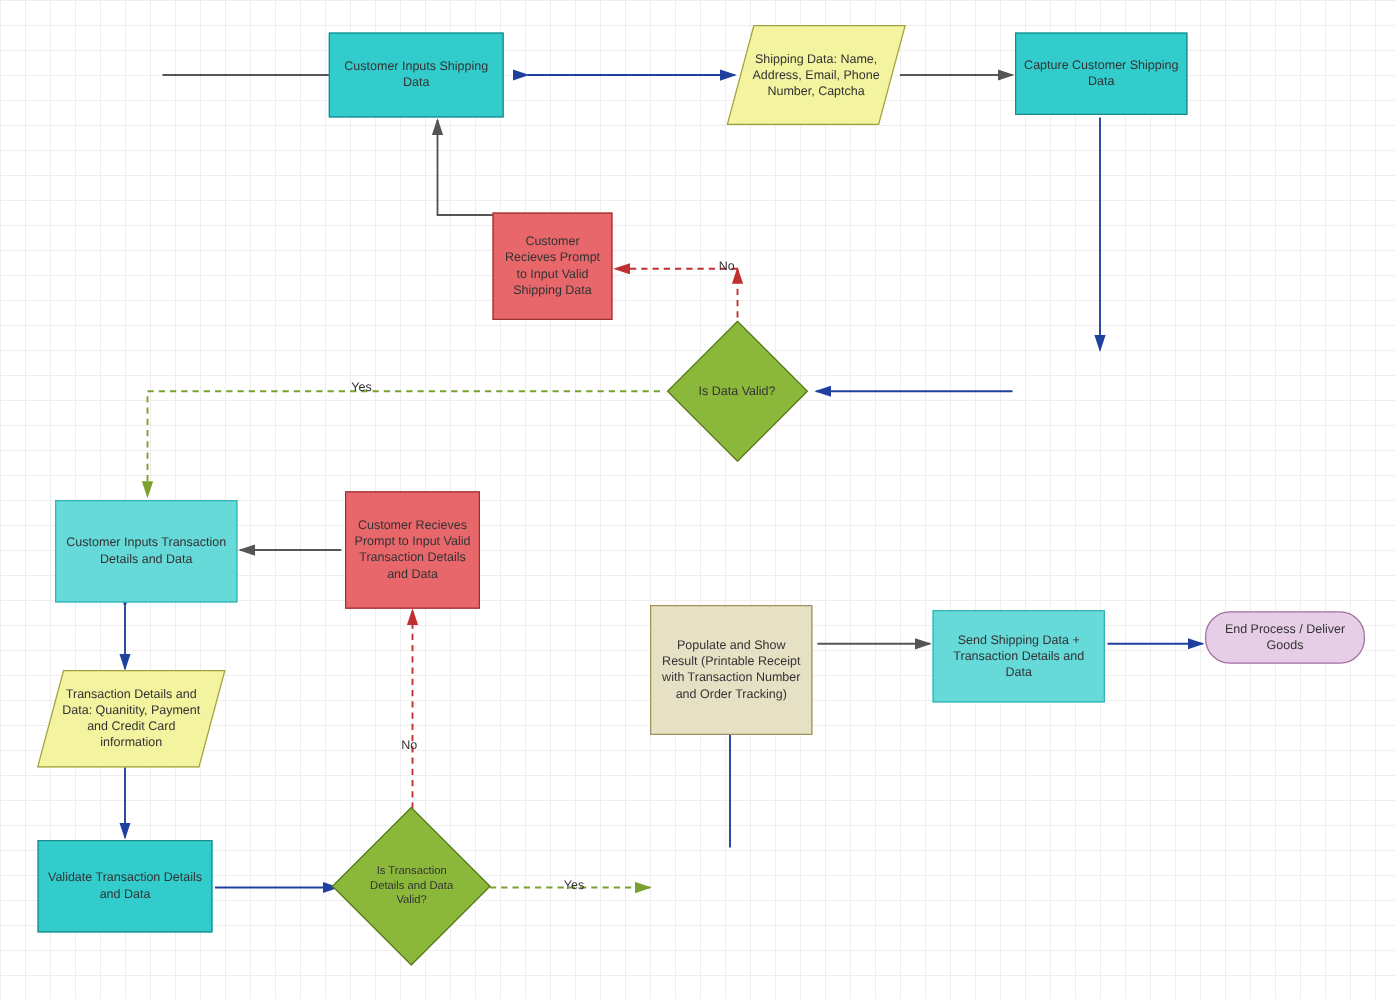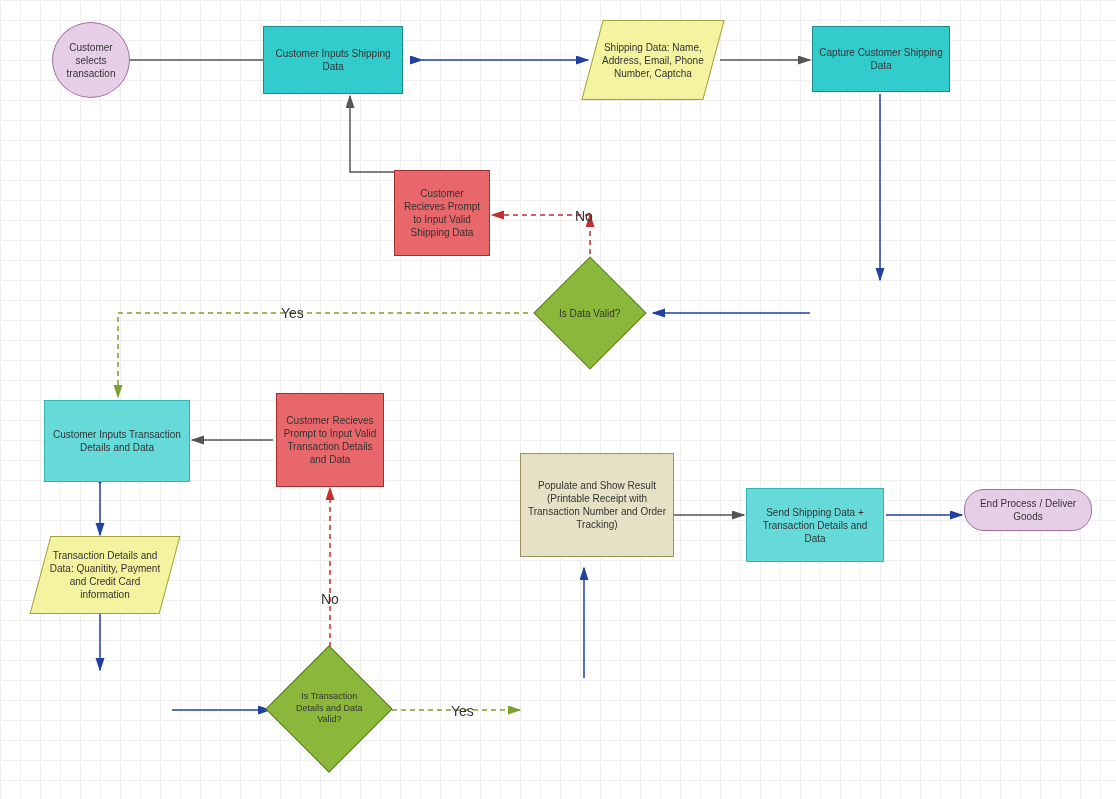--- a/index.html
+++ b/index.html
@@ -9,21 +9,21 @@
 .start{background:#e6cfe6;border:1px solid #a070a0}
 .process-teal{background:#33cccc;border:1px solid #1a8a8a}
 .process-teal2{background:#66d9d9;border:1px solid #33b3b3}
 .process-red{background:#e8676a;border:1px solid #a03030}
 .paral{background:#f3f3a0;border:1px solid #a0a040;transform:skewX(-15deg)}
 .paral>span{display:block;transform:skewX(15deg)}
 .diamond{transform:rotate(45deg);background:#8bb83b;border:1px solid #5a7a20}
 .diamond>span{transform:rotate(-45deg);display:block;width:140%;text-align:center}
 .rounded{background:#e6cfe6;border:1px solid #a070a0;border-radius:20px}
 .doc{background:#e6e0c5;border:1px solid #a09060;border-radius:0 0 0 0}
-.label{position:absolute;font-size:14px;background:transparent;padding:1px 3px}
+.label{position:absolute;font-size:10px;background:transparent;padding:1px 3px}
 svg{position:absolute;top:0;left:0;pointer-events:none}
 </style>
 </head>
 <body>
 
 <div class="canvas">
 
 <svg width="1116" height="799">
 <defs>
 <marker id="ah" markerWidth="10" markerHeight="10" refX="8" refY="3" orient="auto">
@@ -70,23 +70,20 @@
 
 <line x1="392" y1="710" x2="520" y2="710" stroke="#7aa030" stroke-width="1.5" stroke-dasharray="5,4" marker-end="url(#ahg)"></line>
 
 <line x1="584" y1="678" x2="584" y2="568" stroke="#2040a0" stroke-width="1.5" marker-end="url(#ahb)"></line>
 
 <line x1="654" y1="515" x2="744" y2="515" stroke="#555" stroke-width="1.5" marker-end="url(#ah)"></line>
 
 <line x1="886" y1="515" x2="962" y2="515" stroke="#2040a0" stroke-width="1.5" marker-end="url(#ahb)"></line>
 </svg>
 
-<div class="shape ellipse start" style="left:52px;top:22px;width:78px;height:76px">
-      <span>Customer selects transaction</span>
-    </div>
 
 <div class="shape process-teal" style="left:263px;top:26px;width:140px;height:68px">
       <span>Customer Inputs Shipping Data</span>
     </div>
 
 <div class="shape paral" style="left:592px;top:20px;width:122px;height:80px">
       <span>Shipping Data: Name, Address, Email,  Phone Number, Captcha</span>
     </div>
 
 <div class="shape process-red" style="left:394px;top:170px;width:96px;height:86px">
@@ -107,27 +104,30 @@
     </div>
 
 <div class="shape process-teal2" style="left:44px;top:400px;width:146px;height:82px">
       <span>Customer Inputs Transaction Details and Data</span>
     </div>
 
 <div class="shape paral" style="left:40px;top:536px;width:130px;height:78px">
       <span>Transaction Details and Data: Quanitity, Payment  and Credit Card information</span>
     </div>
 
+<div class="shape process-teal" style="left:30px;top:672px;width:140px;height:74px">
+      <span>Validate Transaction Details and Data</span>
+    </div>
 
 <div class="shape diamond" style="left:284px;top:664px;width:90px;height:90px">
       <span style="font-size:9px">Is Transaction Details  and Data Valid?</span>
     </div>
 
 
-<div class="shape doc" style="left:520px;top:453px;width:154px;height:104px">
+<div class="shape doc" style="left:520px;top:484px;width:130px;height:104px">
       <span>Populate and Show Result (Printable Receipt with Transaction Number and Order Tracking)</span>
     </div>
 
 <div class="shape process-teal2" style="left:746px;top:488px;width:138px;height:74px">
       <span>Send Shipping Data + Transaction Details and Data</span>
     </div>
 
 <div class="shape rounded" style="left:964px;top:489px;width:128px;height:42px">
       <span>End Process / Deliver Goods</span>
     </div>

